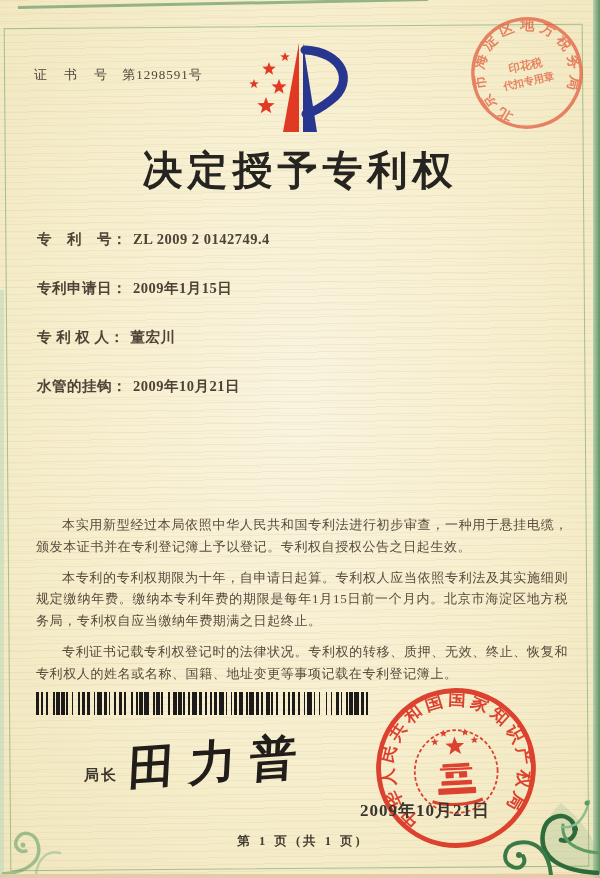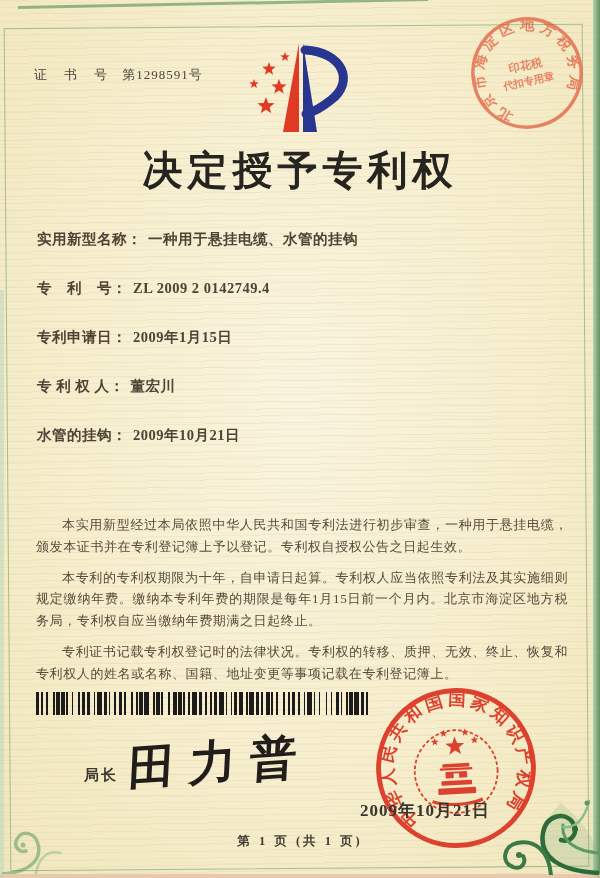--- a/index.html
+++ b/index.html
@@ -104,21 +104,20 @@
       </defs>
     <circle cx="60" cy="60" r="55" fill="none" stroke="#e05234" stroke-width="3.5"></circle>
     <text font-size="14.5" letter-spacing="5" fill="#e05234" font-weight="bold">
       <textPath href="#taxArc">北京市海淀区地方税务局</textPath>
     </text>
     <text x="60" y="56" text-anchor="middle" font-size="11.5" fill="#e05234" font-weight="bold">印花税</text>
     <text x="60" y="72" text-anchor="middle" font-size="10.5" fill="#e05234" font-weight="bold">代扣专用章</text>
   </svg>
 
   <div class="fields">
-      <div class="field-row"><span class="f-label">实用新型名称：</span><span class="f-value">一种用于悬挂电缆、水管的挂钩</span></div>
       <div class="field-row"><span class="f-label">专　利　号：</span><span class="f-value">ZL 2009 2 0142749.4</span></div>
       <div class="field-row"><span class="f-label">专利申请日：</span><span class="f-value">2009年1月15日</span></div>
       <div class="field-row"><span class="f-label">专 利 权 人：</span><span class="f-value">董宏川</span></div>
       <div class="field-row"><span class="f-label">水管的挂钩：</span><span class="f-value">2009年10月21日</span></div>
     </div>
 
   <div class="paras">
       <p>本实用新型经过本局依照中华人民共和国专利法进行初步审查，一种用于悬挂电缆，颁发本证书并在专利登记簿上予以登记。专利权自授权公告之日起生效。</p>
       <p>本专利的专利权期限为十年，自申请日起算。专利权人应当依照专利法及其实施细则规定缴纳年费。缴纳本专利年费的期限是每年1月15日前一个月内。北京市海淀区地方税务局，专利权自应当缴纳年费期满之日起终止。</p>
       <p>专利证书记载专利权登记时的法律状况。专利权的转移、质押、无效、终止、恢复和专利权人的姓名或名称、国籍、地址变更等事项记载在专利登记簿上。</p>

